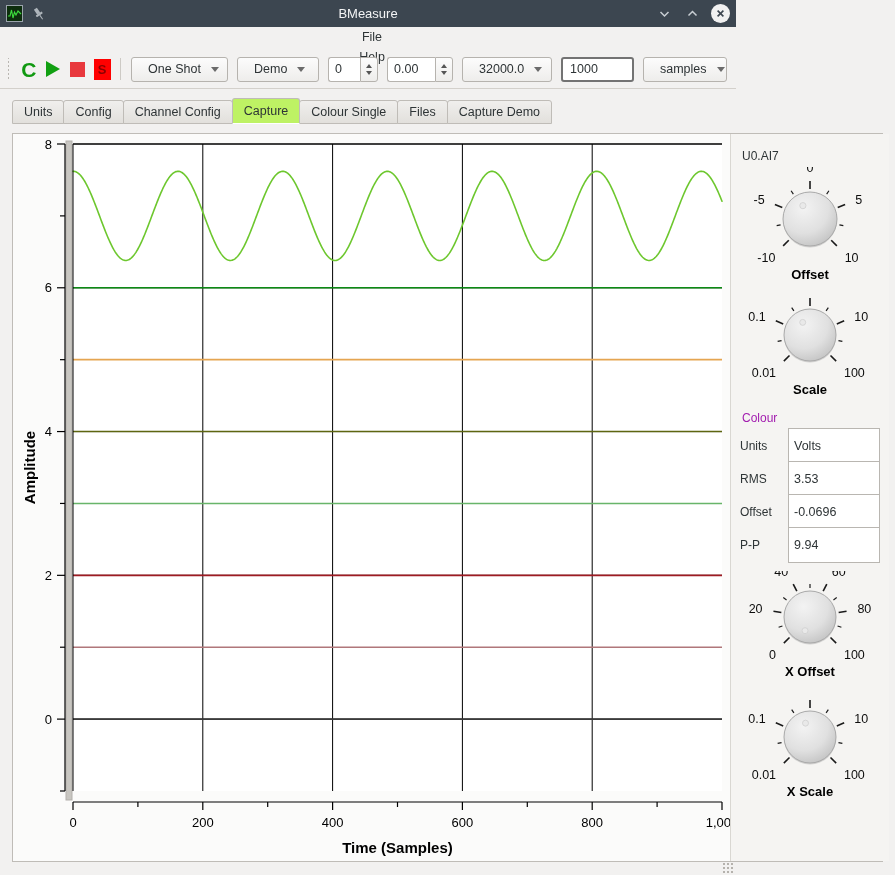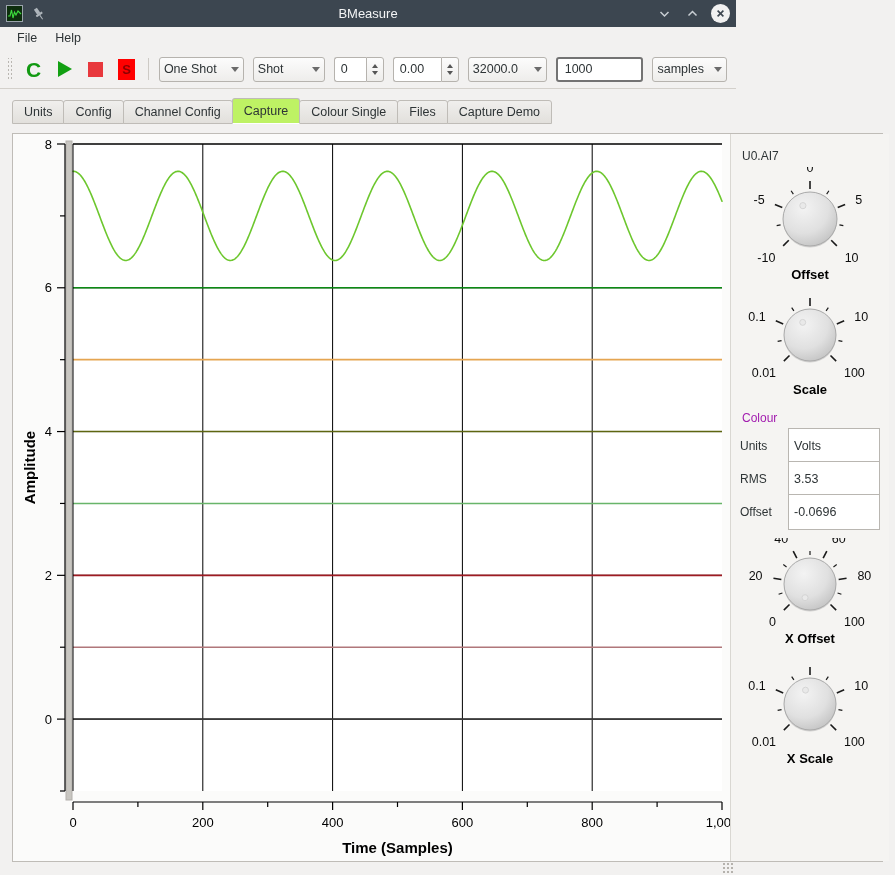--- a/index.html
+++ b/index.html
@@ -59,20 +59,21 @@
     background: #f1f1f1; color: #3c4650;
   }
 
   
   .menubar {
     height: 23px;
     background: #f2f1f0;
     display: flex; align-items: center;
     padding-left: 8px;
     border-bottom: 1px solid #f2f1f0;
+    flex-direction: column;
   }
   .menu-item {
     font-size: 12.5px;
     color: #2e3436;
     padding: 3px 9px;
     cursor: default;
   }
 
   
   .toolbar {
@@ -116,21 +117,21 @@
     width: 1px; height: 22px; background: #cdcac5; margin: 0 10px 0 6px;
   }
 
   .combo {
     height: 25px;
     background: linear-gradient(#fcfcfc, #eeedeb);
     border: 1px solid #b6b3ae;
     border-radius: 3px;
     display: flex; align-items: center;
     font-size: 12.5px; color: #2e3436;
-    padding: 0 4px;
+    padding: 0 16px;
     cursor: pointer;
     margin-right: 9px;
     position: relative;
   }
   .combo .cval { flex: 1; white-space: nowrap; }
   .combo .arr {
     width: 0; height: 0;
     border-left: 4px solid transparent;
     border-right: 4px solid transparent;
     border-top: 5px solid #6b6b6b;
@@ -354,21 +355,21 @@
     </div>
 
     <div class="tb-sep"></div>
 
     <div class="combo" style="width:97px">
       <span class="cval">One Shot</span>
       <span class="arr"></span>
     </div>
 
     <div class="combo" style="width:82px">
-      <span class="cval">Shot</span>
+      <span class="cval">Demo</span>
       <span class="arr"></span>
     </div>
 
     <div class="spin" style="width:50px">
       <span class="sval" style="width:32px">0</span>
       <span class="sbtns">
         <i class="sup"></i>
         <i class="sdn"></i>
       </span>
     </div>
@@ -543,20 +544,24 @@
         <span class="field-box">Volts</span>
       </div>
       <div class="field-row">
         <span class="field-label">RMS</span>
         <span class="field-box">3.53</span>
       </div>
       <div class="field-row">
         <span class="field-label">Offset</span>
         <span class="field-box">-0.0696</span>
       </div>
+      <div class="field-row">
+        <span class="field-label">P-P</span>
+        <span class="field-box">9.94</span>
+      </div>
 
       <div class="knobwrap" style="margin-top:14px">
         <svg id="knob-xoffset" class="knob-svg" width="140" height="112">
             <line x1="49.49390334559011" y1="66.50609665440987" x2="43.837049096097736" y2="72.16295090390226" stroke="#1a1a1a" stroke-width="1.6"></line>
             <line x1="42.419361027440544" y1="54.96149283687348" x2="38.61513496225993" y2="56.197560814373276" stroke="#1a1a1a" stroke-width="1.2"></line>
             <line x1="41.35703812274101" y1="41.4634005138333" x2="33.455531397979904" y2="40.21192479351146" stroke="#1a1a1a" stroke-width="1.6"></line>
             <line x1="46.538507163126525" y1="28.954227683518276" x2="43.30243918562674" y2="26.603086674348383" stroke="#1a1a1a" stroke-width="1.2"></line>
             <line x1="56.834275507553144" y1="20.16081079853733" x2="53.20235150963677" y2="13.032758605030388" stroke="#1a1a1a" stroke-width="1.6"></line>
             <line x1="70" y1="17" x2="70" y2="13" stroke="#1a1a1a" stroke-width="1.2"></line>
             <line x1="83.16572449244686" y1="20.160810798537334" x2="86.79764849036323" y2="13.032758605030395" stroke="#1a1a1a" stroke-width="1.6"></line>

